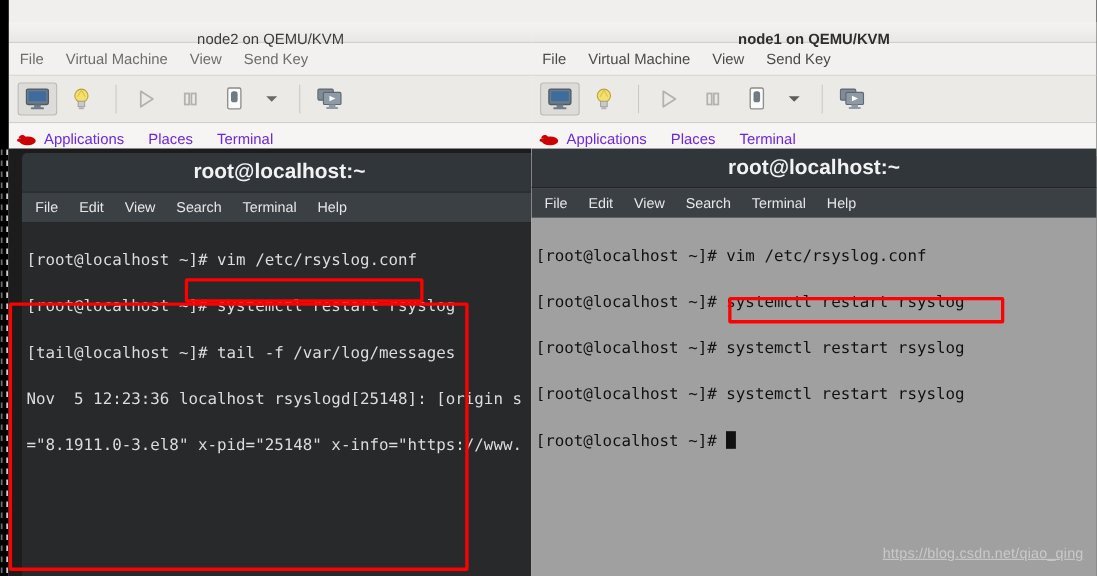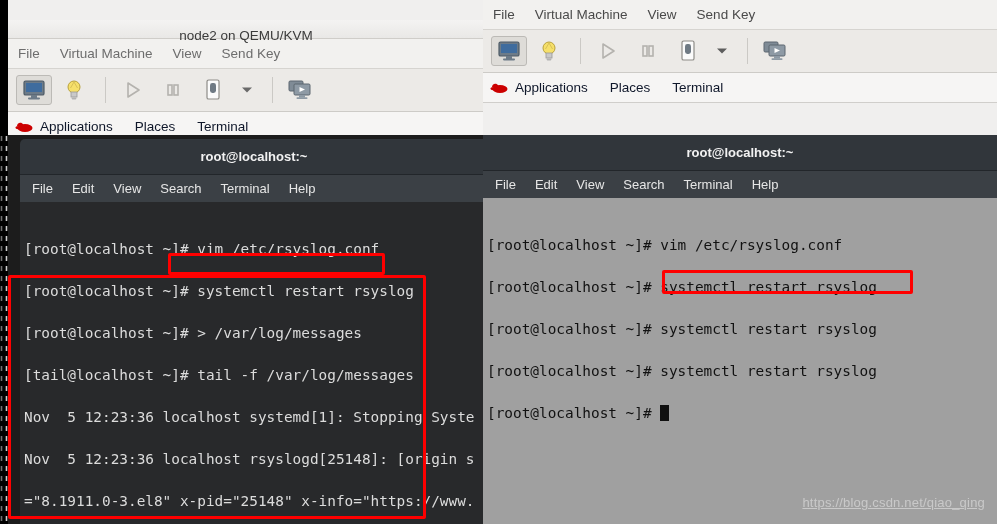--- a/index.html
+++ b/index.html
@@ -53,44 +53,44 @@
   }
   .tb-sep { width: 1px; height: 26px; background: #cbc9c5; margin: 0 9px; }
 
   
   .gpanel {
     height: 30px; display: flex; align-items: center;
     background: #f6f5f4;
     border-bottom: 1px solid #d0cecb;
     padding-left: 6px;
   }
-  .gpanel .gi { font-size: 13.5px; color: #0f172a; margin-right: 22px; white-space: nowrap; }
+  .gpanel .gi { font-size: 13.5px; color: #6d28d9; margin-right: 22px; white-space: nowrap; }
   .rh-logo { width: 20px; height: 14px; margin-right: 6px; position: relative; }
 
   
   .term { position: absolute; overflow: hidden; }
   .term-title {
     height: 36px; line-height: 36px; text-align: center;
     background: #31363b; color: #f2f2f2;
-    font-size: 13px; font-weight: bold;
+    font-size: 19px; font-weight: bold;
     border-top-left-radius: 5px; border-top-right-radius: 5px;
     border-bottom: 1px solid #22262a;
   }
   .term-menu {
     height: 27px; display: flex; align-items: center;
     background: #3b4045; padding-left: 12px;
   }
   .term-menu .tmi {
     font-size: 13px; color: #e6e6e6; margin-right: 19px; white-space: nowrap;
   }
   .term-body {
     font-family: "DejaVu Sans Mono", monospace;
     font-size: 14.4px; line-height: 21px;
     white-space: pre; overflow: hidden;
-    padding: 16px 0 0 4px;
+    padding: 4px 0 0 4px;
   }
   .term-body.dark { background: #28292b; color: #dcdcdc; }
   .term-body.grey { background: #a0a0a0; color: #111111; }
 
   .cursor-block { display: inline-block; width: 9px; height: 16px; vertical-align: -3px; }
   .cursor-block.dark  { background: #101010; }
 
   
   .redbox {
     position: absolute; border: 3px solid #ff0000;
@@ -203,40 +203,41 @@
         <span class="tmi">File</span>
         <span class="tmi">Edit</span>
         <span class="tmi">View</span>
         <span class="tmi">Search</span>
         <span class="tmi">Terminal</span>
         <span class="tmi">Help</span>
       </div>
       <div class="term-body dark" style="height:322px;">
 <div>[root@localhost ~]# vim /etc/rsyslog.conf</div>
 <div>[root@localhost ~]# systemctl restart rsyslog</div>
-<div>[root@localhost ~]# &gt; /var/log/messages</div>
 <div>[tail@localhost ~]# tail -f /var/log/messages</div>
-<div>Nov  5 12:23:36 localhost systemd[1]: Stopping Syste</div>
 <div>Nov  5 12:23:36 localhost rsyslogd[25148]: [origin s</div>
 <div>="8.1911.0-3.el8" x-pid="25148" x-info="https://www.</div>
 
 
 
 
 
 
 
 
 
       </div>
     </div>
   </div>
 
   <div class="vmwin" style="left:483px; top:0; width:514px; height:524px;">
 
+    <div class="vm-titlebar">
+      <div class="vm-title bold">node1 on QEMU/KVM</div>
+    </div>
 
     <div class="vm-menubar">
       <span class="mi">File</span>
       <span class="mi">Virtual Machine</span>
       <span class="mi">View</span>
       <span class="mi">Send Key</span>
     </div>
 
     <div class="vm-toolbar">
       <div class="tbtn pressed">

